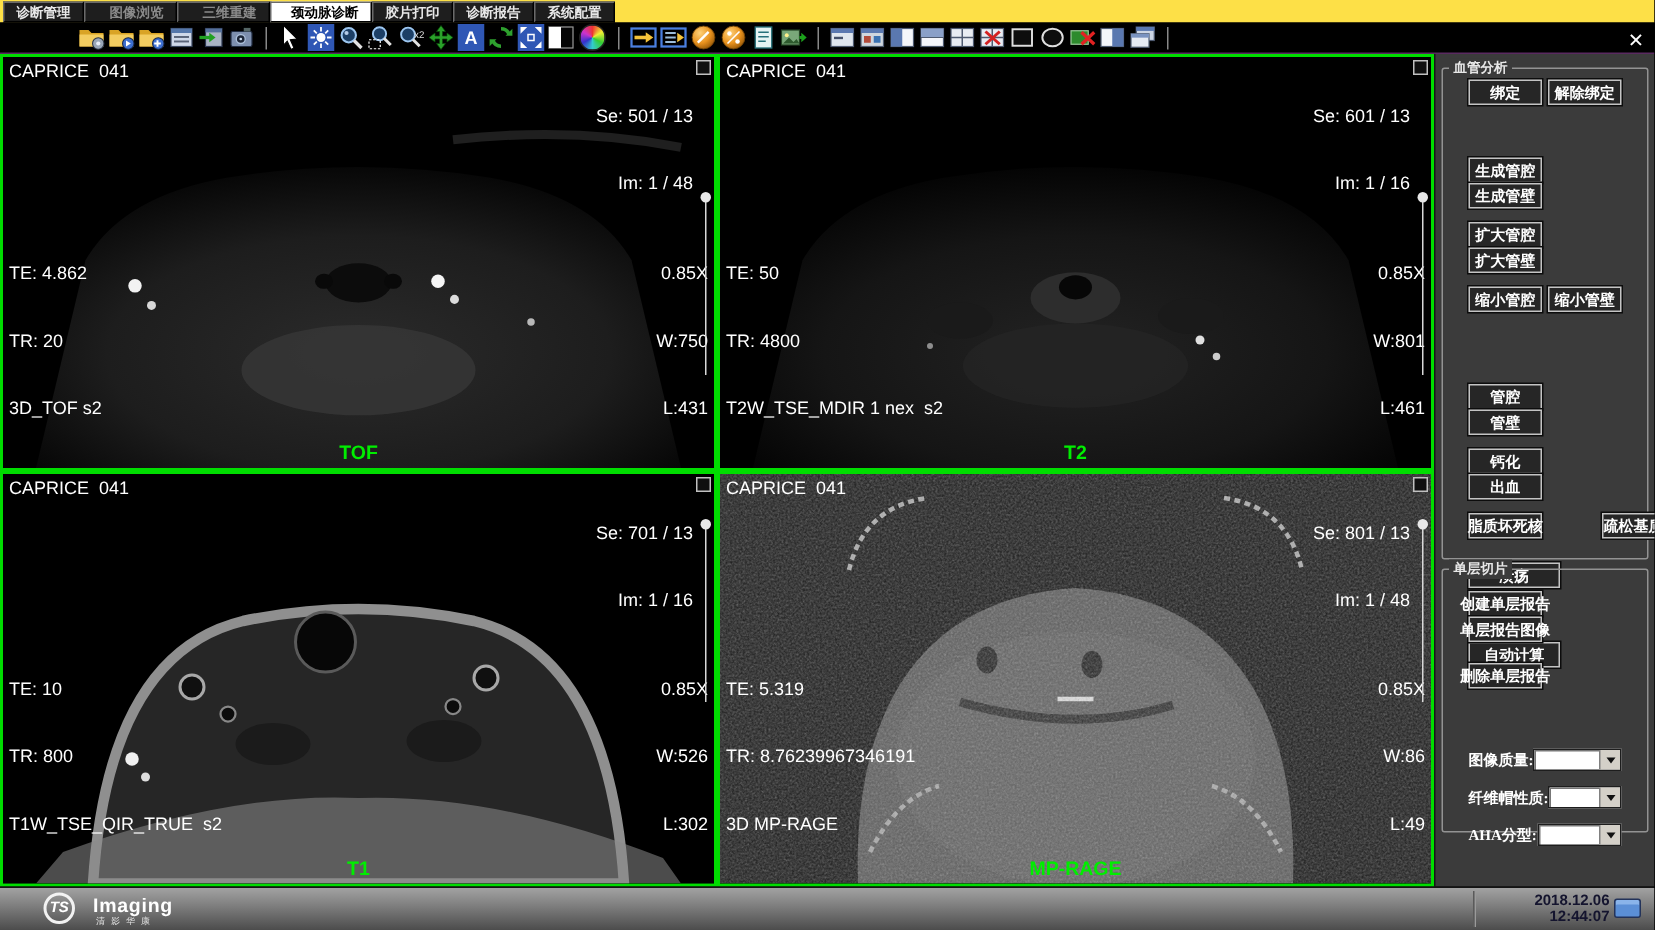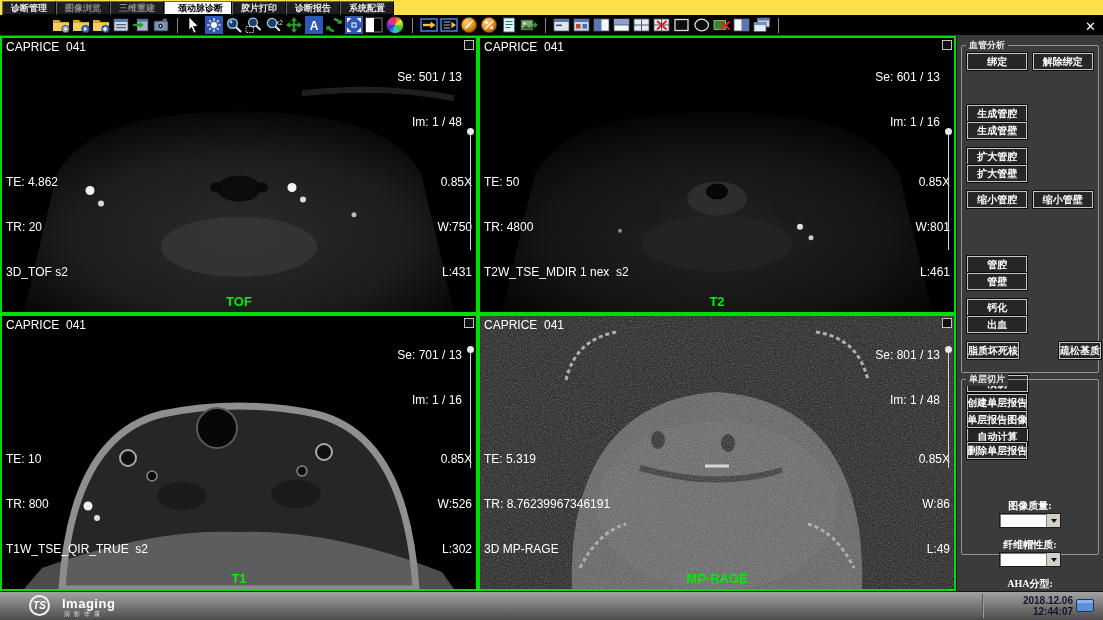--- a/index.html
+++ b/index.html
@@ -5,21 +5,21 @@
   html,body{margin:0;padding:0;background:#000;}
   body{width:1103px;height:620px;position:relative;overflow:hidden;
        font-family:"Liberation Sans",sans-serif;-webkit-font-smoothing:antialiased;}
 
   
   .menubar{position:absolute;top:0;left:0;right:0;height:15px;background:#fde047;
            display:flex;align-items:flex-start;padding-left:2px;}
   .tab{height:12px;margin-top:1px;padding:0 8px;font-size:9px;font-weight:bold;color:#e8e8e8;
        background:#1e1e1e;border:1px solid;border-color:#6a6a6a #000 #000 #6a6a6a;
        display:flex;align-items:center;white-space:nowrap;cursor:default;}
-  .tab.disabled{color:#8a8a8a;}
+  .tab.disabled{color:#8a8a8a;padding-left:16px;}
   .tab.active{background:#fff;color:#000;padding-left:13px;}
 
   
   .toolbar{position:absolute;top:15px;left:0;right:0;height:21px;background:#000;
            display:flex;align-items:center;gap:2px;padding-left:52px;
            border-bottom:1px solid #5a2a60;box-sizing:border-box;}
   .icon{width:18px;height:18px;flex:0 0 auto;}
   .icon svg{width:100%;height:100%;display:block;}
   .wheel{border-radius:50%;width:16px;height:16px;margin:1px;
          background:conic-gradient(#e33,#ee3,#3c3,#3cc,#33c,#c3c,#e33);border:1px solid #222;}
@@ -44,35 +44,35 @@
           background:#101010;z-index:4;}
   .vslider{position:absolute;right:5px;width:1px;height:116px;background:#d8d8d8;z-index:4;}
   .vhandle{position:absolute;right:2px;width:7px;height:7px;border-radius:50%;background:#e8e8e8;z-index:4;}
   .v-top .vslider{top:96px;}   .v-top .vhandle{top:90px;}
   .v-bot .vslider{top:36px;}   .v-bot .vhandle{top:30px;}
 
   
   .panel{position:absolute;top:36px;left:956px;width:147px;height:555px;background:#3b3b3b;
          box-sizing:border-box;border-left:1px solid #161616;padding:3px 4px;}
   .group{position:relative;border:1px solid #939393;border-radius:2px;box-sizing:border-box;
-         padding:7px 4px 4px;font-family:Liberation Serif, serif;}
+         padding:7px 16px 4px;font-family:Liberation Serif, serif;}
   .g1{margin-top:6px;height:328px;}
   .g2{margin-top:6px;height:176px;padding-top:14px;}
   .gtitle{position:absolute;top:-7px;left:4px;background:#3b3b3b;padding:0 3px;font-size:9px;
           font-weight:bold;color:#e8e8e8;white-space:nowrap;}
   .btnrow{display:flex;justify-content:space-between;margin:0 1px;}
   .btn{box-sizing:border-box;height:17px;background:#262626;color:#fff;font-weight:bold;
        font-size:10px;display:flex;align-items:center;justify-content:center;
        border:1px solid #c4c4c4;box-shadow:0 0 0 1px #0c0c0c;white-space:nowrap;cursor:default;}
   .bh{width:48%;}
   .bw{width:61px;}
   .mb35{margin-bottom:35px;} .mb9{margin-bottom:9px;flex-direction:column;} .mb34{margin-bottom:48px;}
   .mb8{margin-bottom:16px;gap:40px;}  .mb36{margin-bottom:36px;} .mb14{margin-bottom:14px;flex-direction:column;}
   .mb40{margin-bottom:40px;}
-  .fieldrow{display:flex;justify-content:space-between;align-items:center;margin:0 1px 10px;flex-direction:column;}
+  .fieldrow{display:flex;justify-content:space-between;align-items:center;margin:0 1px 10px;}
   .flabel{font-size:10px;font-weight:bold;color:#fff;white-space:nowrap;}
   .combo{position:relative;width:62px;height:15px;background:#fff;border:1px solid #1d1d1d;
          box-sizing:border-box;box-shadow:inset 1px 1px 0 #777;}
   .combo-arrow{position:absolute;right:0;top:0;width:13px;height:100%;background:#d4d0c8;
                border-left:1px solid #808080;display:flex;align-items:center;justify-content:center;}
   .combo-arrow:after{content:"";width:0;height:0;border:3px solid transparent;border-top:4px solid #111;
                      margin-top:4px;}
 
   
   .statusbar{position:absolute;bottom:0;left:0;right:0;height:28px;

